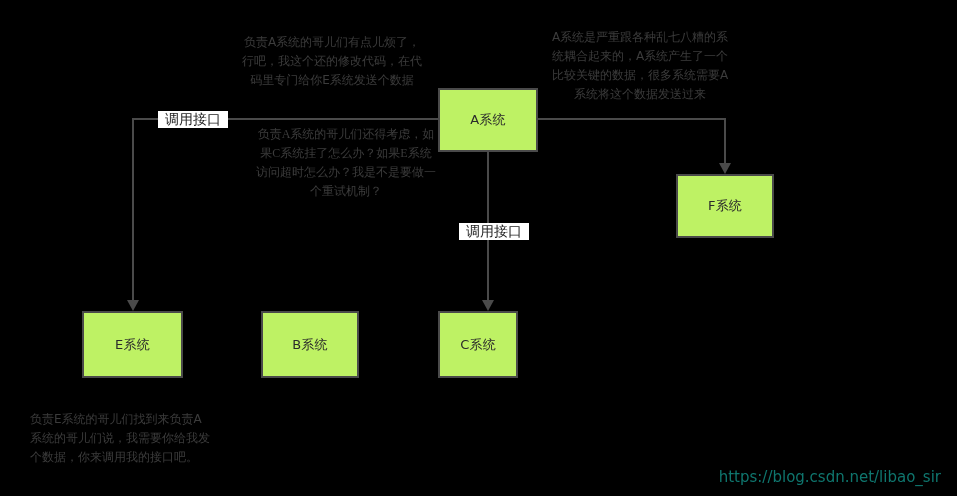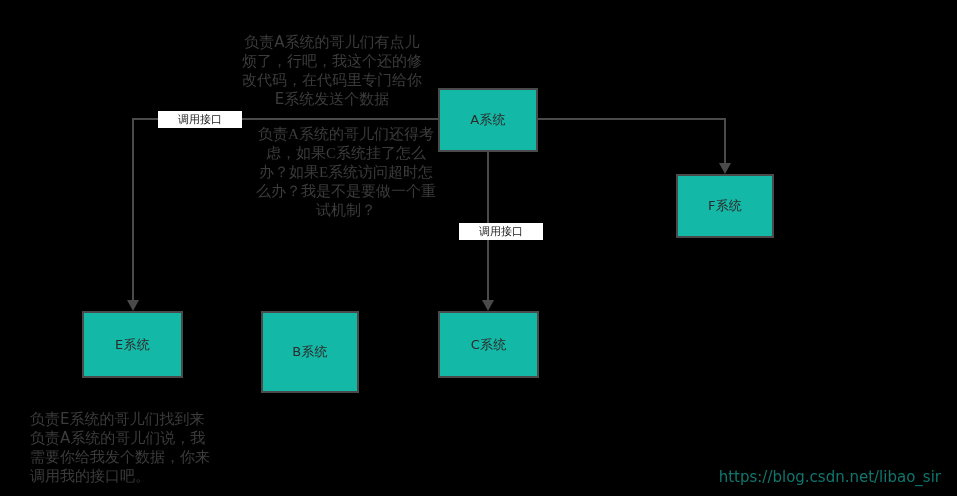--- a/index.html
+++ b/index.html
@@ -11,36 +11,36 @@
     position: relative;
     width: 957px;
     height: 496px;
     background: #000000;
     overflow: hidden;
     font-family: "DejaVu Sans", "Liberation Sans", sans-serif;
   }
   
   .node {
     position: absolute;
-    background: #14b8a6;
+    background: #bef264;
     border: 2px solid #4a4a4a;
     box-sizing: border-box;
     display: flex;
     align-items: center;
     justify-content: center;
     color: #2b2b2b;
     font-size: 13px;
     letter-spacing: 0.2px;
     z-index: 5;
   }
   .node-a { left: 438px; top: 88px;  width: 100px; height: 64px; }
   .node-f { left: 676px; top: 174px; width: 98px;  height: 64px; }
   .node-e { left: 82px;  top: 311px; width: 101px; height: 67px; }
-  .node-b { left: 261px; top: 311px; width: 98px;  height: 82px; }
-  .node-c { left: 438px; top: 311px; width: 101px; height: 67px; }
+  .node-b { left: 261px; top: 311px; width: 98px;  height: 67px; }
+  .node-c { left: 438px; top: 311px; width: 80px; height: 67px; }
   .node-d { left: 626px; top: 311px; width: 99px;  height: 67px; }
 
   
   .seg {
     position: absolute;
     background: #4a4a4a;
     z-index: 2;
   }
   .seg-h { height: 2px; }
   .seg-v { width: 2px; }
@@ -66,35 +66,35 @@
   }
   .arrow-e { left: 127px; top: 300px; }
   .arrow-c { left: 482px; top: 300px; }
   .arrow-f { left: 719px; top: 163px; }
 
   
   .edge-label {
     position: absolute;
     background: #ffffff;
     color: #1d1d1d;
-    font-size: 11px;
+    font-size: 14px;
     line-height: 15px;
-    padding: 1px 20px;
+    padding: 1px 7px;
     white-space: nowrap;
     border: 0;
     z-index: 6;
   }
   .edge-label-ae { left: 158px; top: 111px; }
   .edge-label-ac { left: 459px; top: 223px; }
 
   
   .note {
     position: absolute;
     color: #3c3c3c;
-    font-size: 15px;
+    font-size: 12px;
     line-height: 19px;
     text-align: center;
     z-index: 4;
   }
   .note-a-e   { left: 240px; top: 33px;  width: 184px; }
   .note-a-pub { left: 548px; top: 28px;  width: 184px; }
   .note-a-c   { left: 256px; top: 125px; width: 180px; font-family: Liberation Serif, serif; }
   .note-d     { left: 756px; top: 305px; width: 188px; }
   .note-e     { left: 30px;  top: 410px; width: 180px; text-align: left; }
 
@@ -137,18 +137,19 @@
     <span>B系统</span>
   </div>
   <div class="node node-c">
     <span>C系统</span>
   </div>
 
   <div class="edge-label edge-label-ae">调用接口</div>
   <div class="edge-label edge-label-ac">调用接口</div>
 
   <div class="note note-a-e">负责A系统的哥儿们有点儿烦了，行吧，我这个还的修改代码，在代码里专门给你E系统发送个数据</div>
+  <div class="note note-a-pub">A系统是严重跟各种乱七八糟的系统耦合起来的，A系统产生了一个比较关键的数据，很多系统需要A系统将这个数据发送过来</div>
   <div class="note note-a-c">负责A系统的哥儿们还得考虑，如果C系统挂了怎么办？如果E系统访问超时怎么办？我是不是要做一个重试机制？</div>
   <div class="note note-e">负责E系统的哥儿们找到来负责A系统的哥儿们说，我需要你给我发个数据，你来调用我的接口吧。</div>
 
   <div class="watermark">https://blog.csdn.net/libao_sir</div>
 
 </div>
 
 </body></html>

